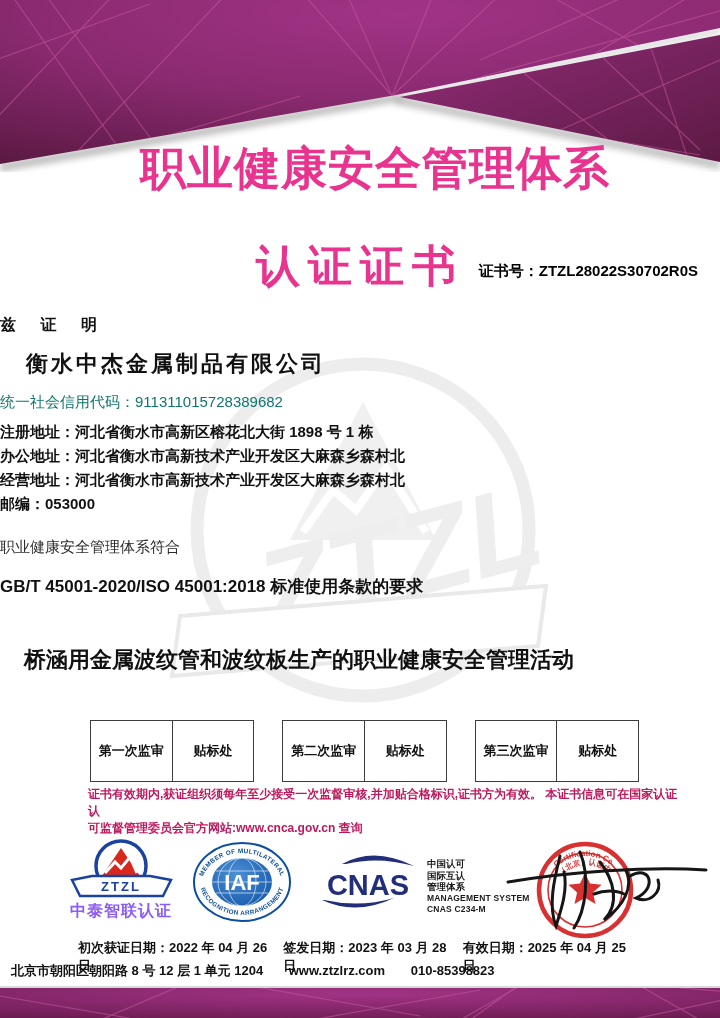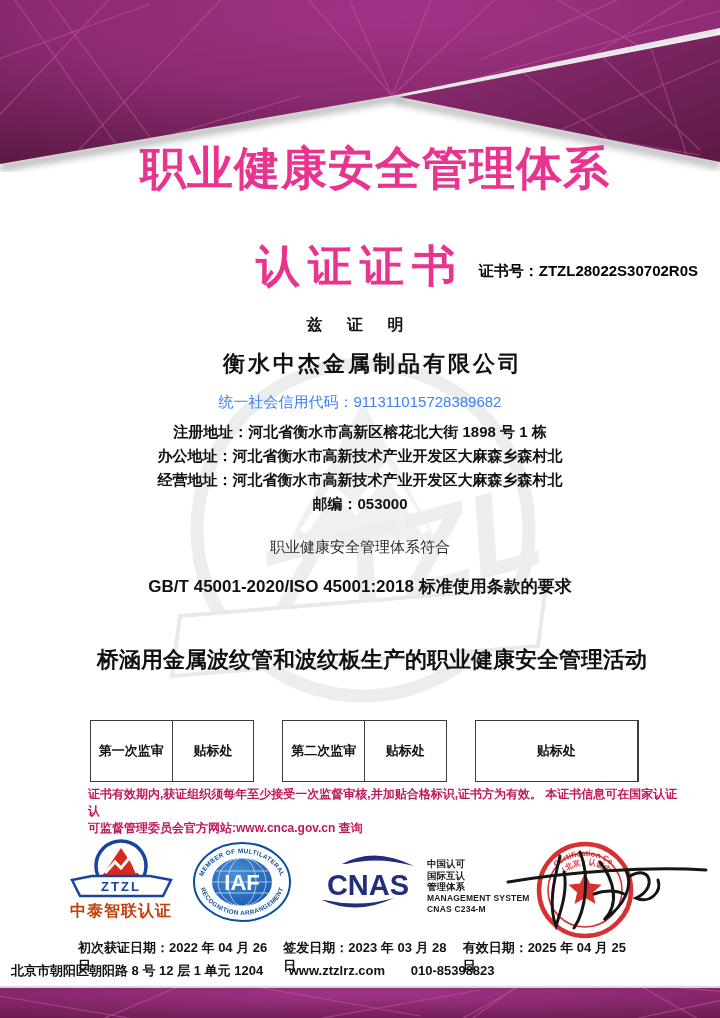--- a/index.html
+++ b/index.html
@@ -24,24 +24,24 @@
   }
   .cert-no {
     position:absolute; top:262px; right:22px; z-index:4;
     font-size:15px; font-weight:bold; color:#000;
   }
 
   
   .watermark { position:absolute; left:128px; top:340px; z-index:1; }
 
   
-  .ct { position:absolute; left:0; width:720px; text-align:center; z-index:2; }
+  .ct { position:absolute; left:0; width:720px; text-align:left; z-index:2; }
   .certify   { top:315px; font-size:16px; font-weight:bold; letter-spacing:10px; }
   .company   { top:349px; font-size:22px; font-weight:bold; letter-spacing:3px;padding-left:26px; }
-  .credit    { top:393px; font-size:15px; font-weight:500; color:#3b82f6; }
+  .credit    { top:393px; font-size:15px; font-weight:500; color:#0f766e; }
   .addr      { top:420px; font-size:15px; font-weight:bold; line-height:24px; }
   .conform   { top:538px; font-size:15px; font-weight:400; color:#2c2c2c; }
   .standard  { top:575px; font-size:17px; font-weight:bold; }
   .scopelbl  { top:612px; font-size:15px; font-weight:400; color:#2c2c2c; }
   .scope     { top:645px; font-size:22px; font-weight:bold;padding-left:24px; }
 
   
   .boxes { position:absolute; top:720px; left:90px; width:549px; display:flex; gap:28px; z-index:2; }
   .abox { width:167px; height:62px; border:1px solid #3c3c3c; display:flex; background:#fff; }
   .abox .cell { flex:1; display:flex; align-items:center; justify-content:center;
@@ -49,21 +49,21 @@
   .abox .cell:first-child { border-right:1px solid #3c3c3c; }
 
   
   .fineprint { position:absolute; top:786px; left:88px; width:600px; z-index:2;
                font-size:12px; font-weight:600; line-height:17px; color:#be185d; }
 
   
   .logo { position:absolute; z-index:2; }
   .ztzl-svg { left:64px; top:838px; }
   .ztzl-cap { position:absolute; left:60px; top:901px; width:122px; text-align:center; z-index:2;
-              font-size:16px; font-weight:900; color:#c2410c; letter-spacing:1px; }
+              font-size:16px; font-weight:900; color:#8b5cf6; letter-spacing:1px; }
   .iaf-svg  { left:192px; top:841px; }
   .cnas-svg { left:316px; top:850px; }
   .accred { position:absolute; left:427px; top:858px; z-index:2; color:#1a1a1a; }
   .accred .zh { font-size:9.5px; font-weight:bold; line-height:11.5px; }
   .accred .en { font-size:8.5px; font-weight:bold; line-height:11px; letter-spacing:0.2px; }
   .seal-svg { left:498px; top:820px; z-index:2; }
 
   
   .dates { position:absolute; top:939px; left:78px; width:564px; display:flex;
            justify-content:space-between; z-index:2; font-size:13px; font-weight:bold; }
@@ -165,20 +165,21 @@
   <div class="boxes">
     <div class="abox">
       <div class="cell">第一次监审</div>
       <div class="cell">贴标处</div>
     </div>
     <div class="abox">
       <div class="cell">第二次监审</div>
       <div class="cell">贴标处</div>
     </div>
     <div class="abox">
+      <div class="cell">第三次监审</div>
       <div class="cell">贴标处</div>
     </div>
   </div>
 
   <div class="fineprint">
     <div>证书有效期内,获证组织须每年至少接受一次监督审核,并加贴合格标识,证书方为有效。 本证书信息可在国家认证认</div>
     <div>可监督管理委员会官方网站:www.cnca.gov.cn 查询</div>
   </div>
 
   <svg class="logo ztzl-svg" width="115" height="66" viewBox="0 0 115 66">

